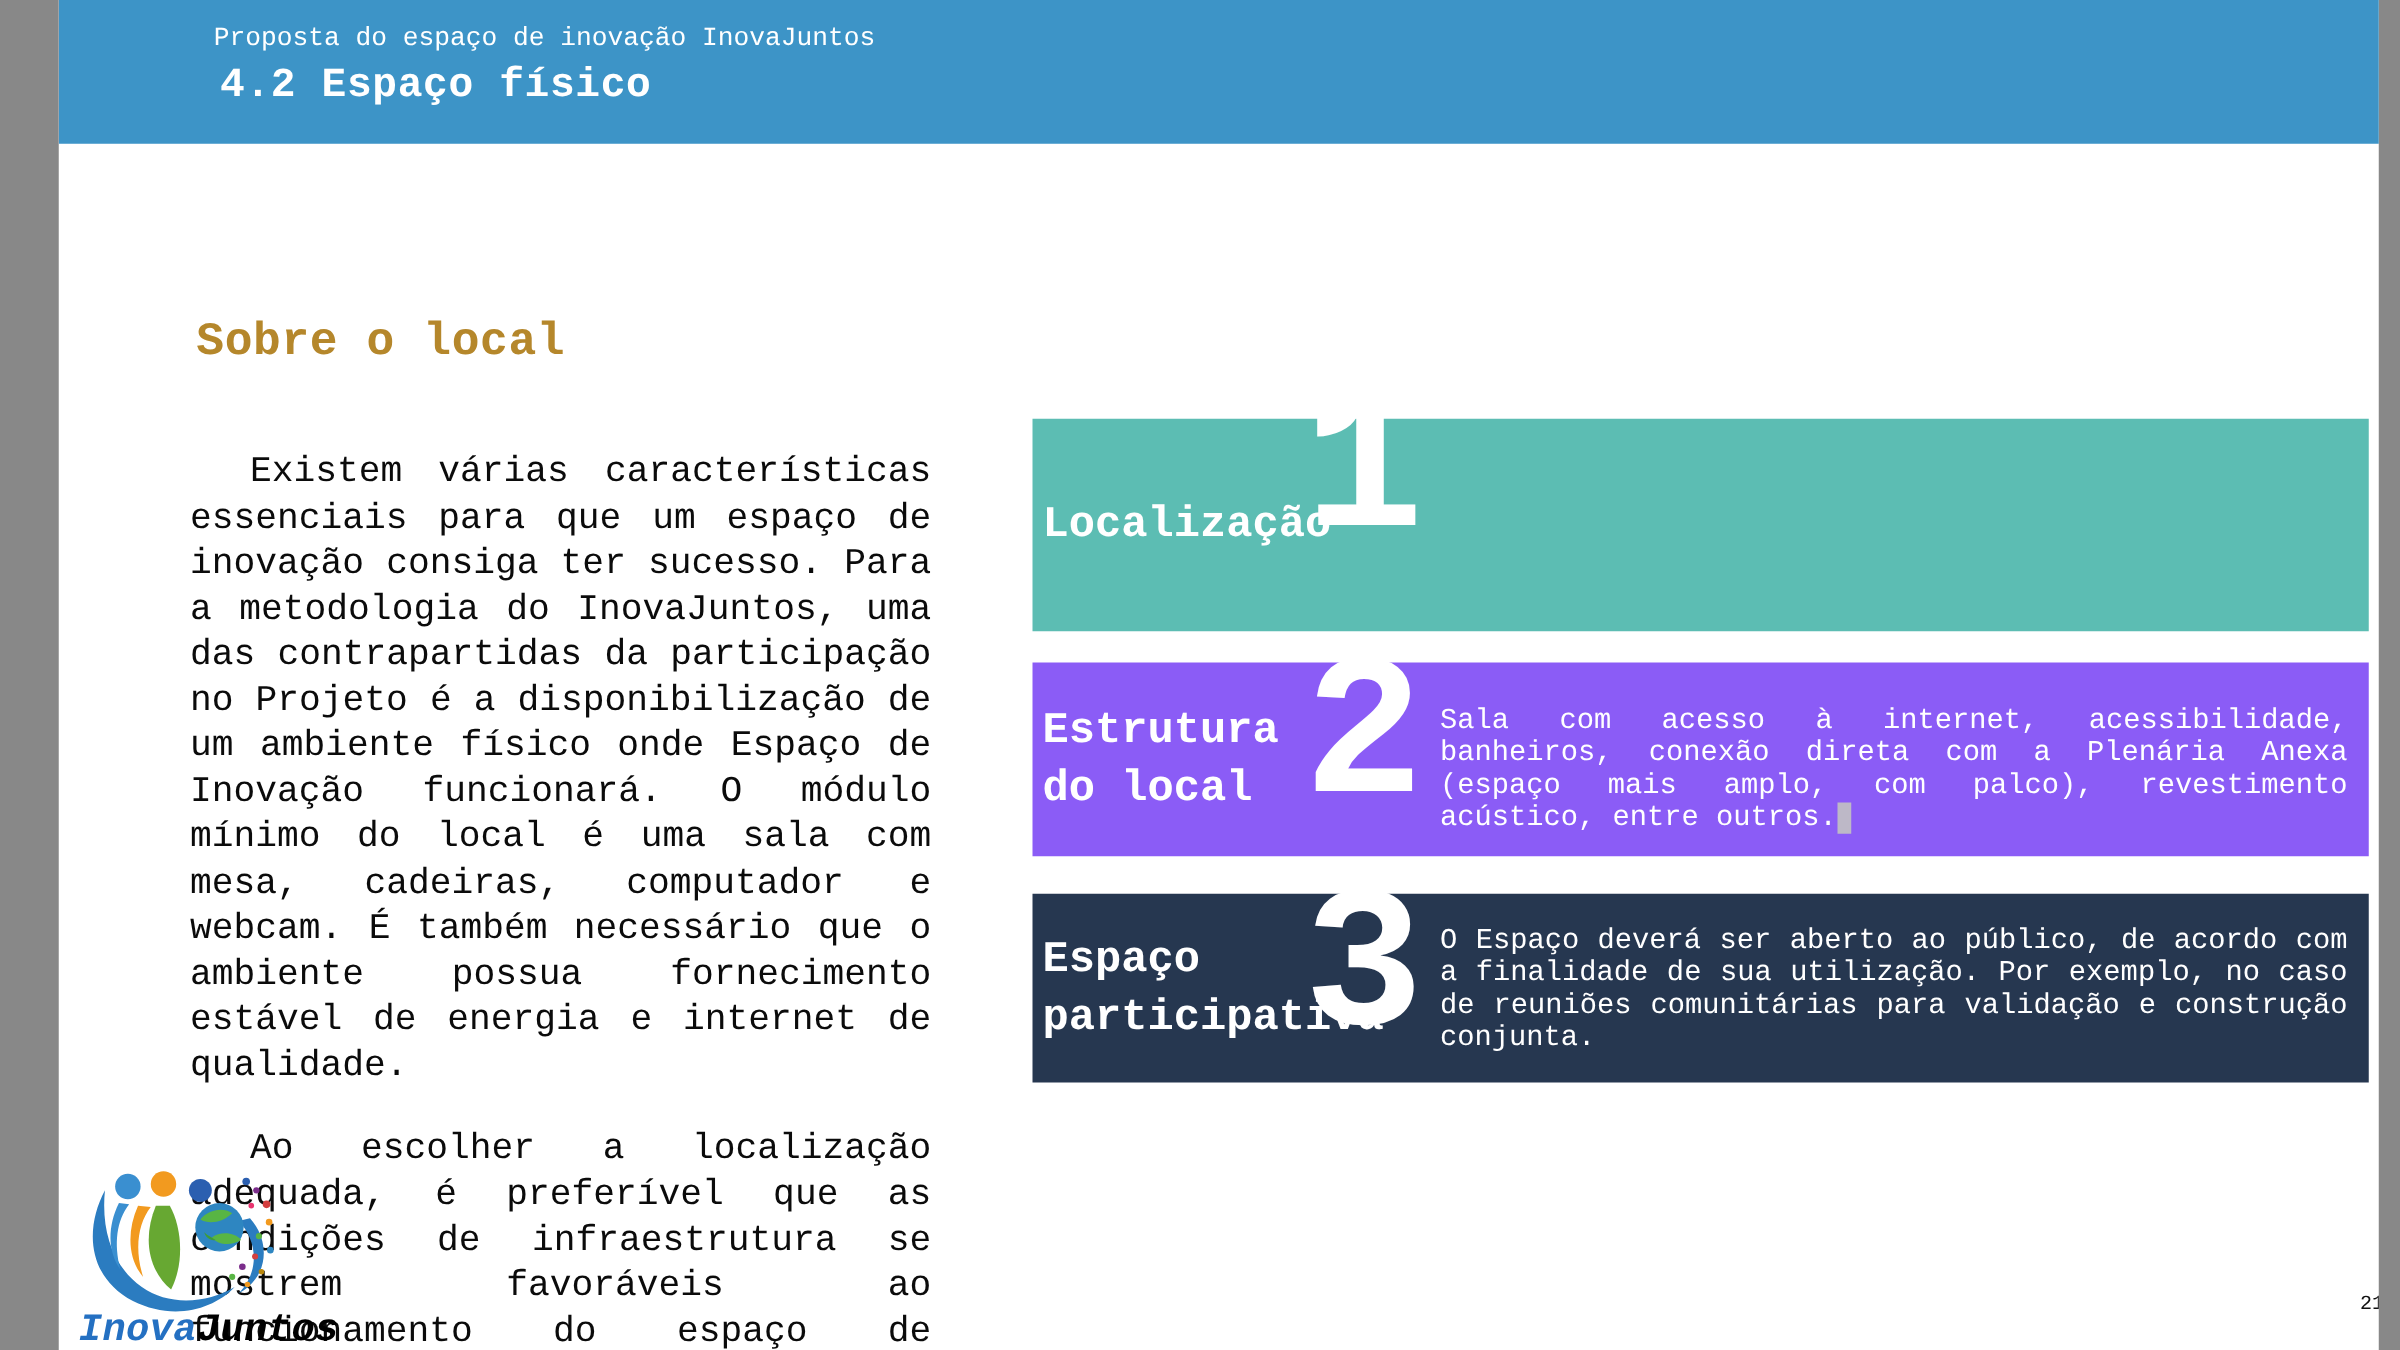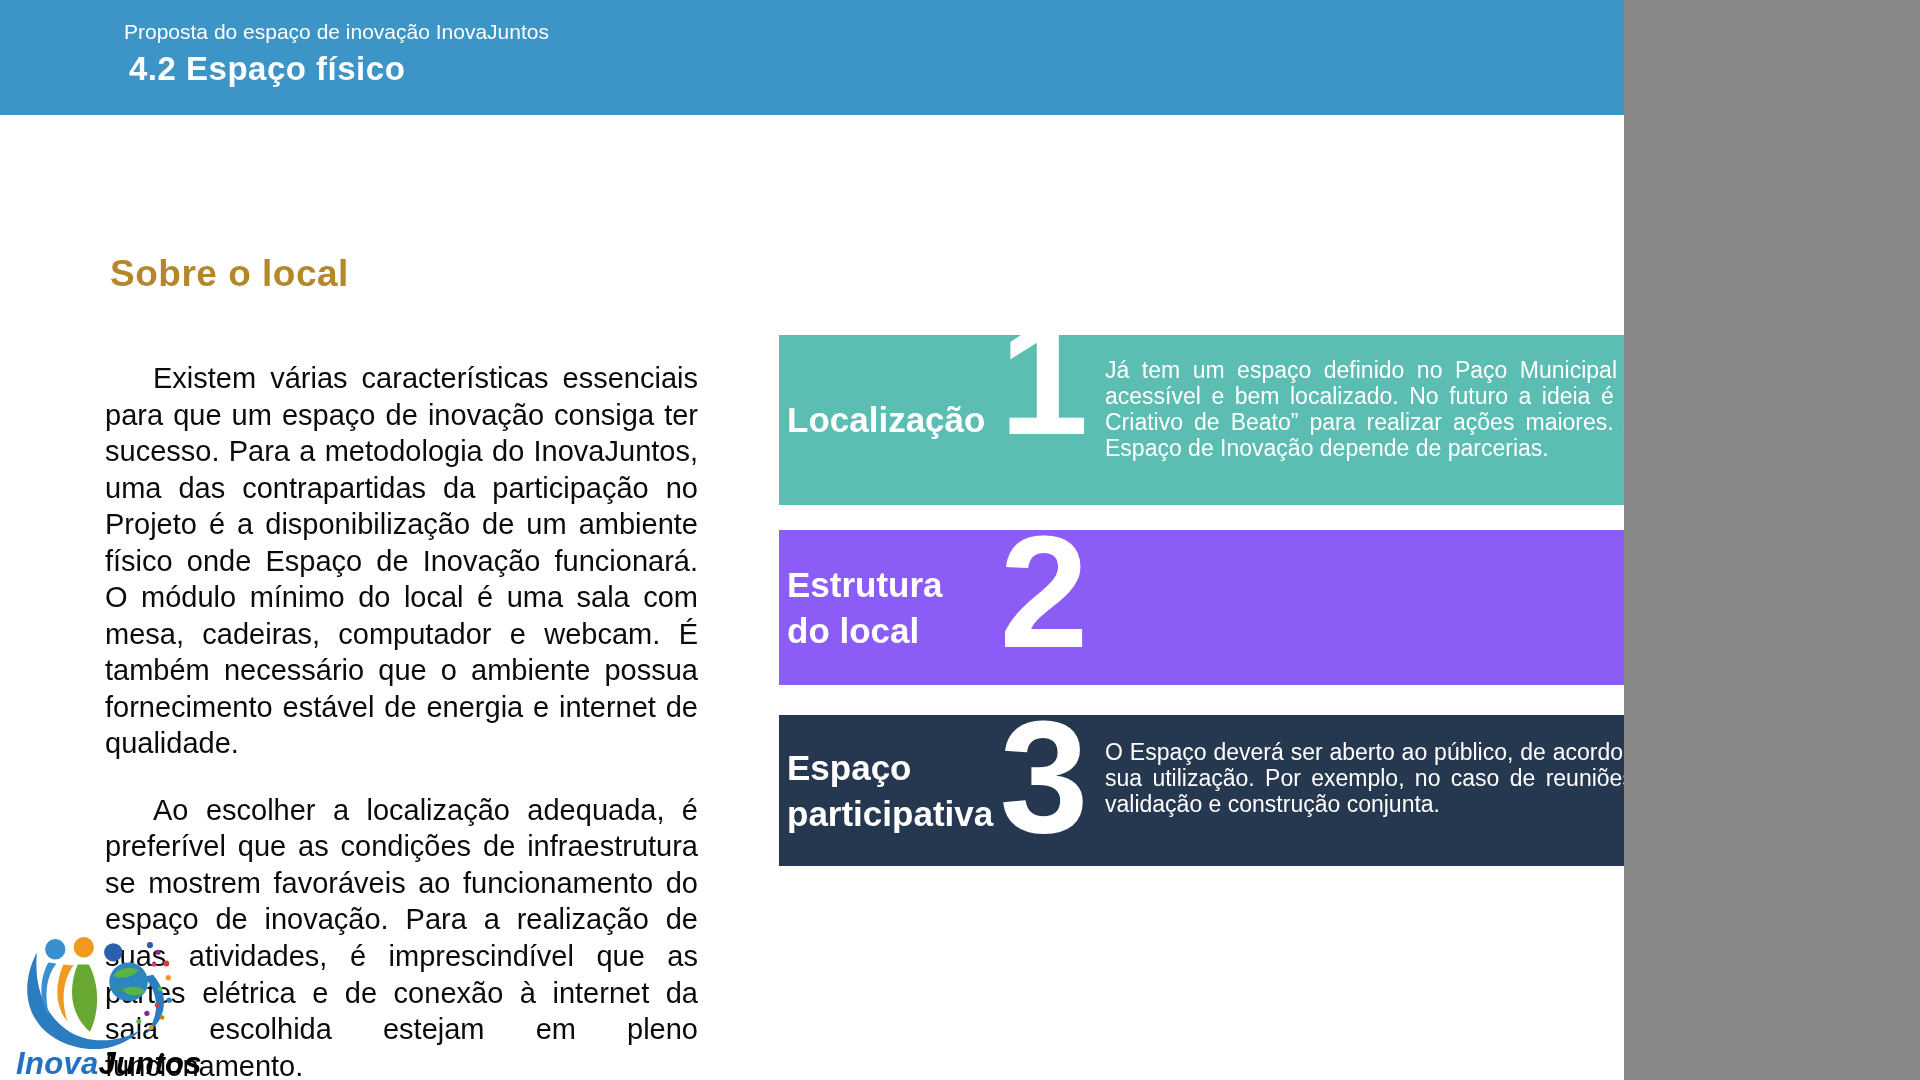--- a/index.html
+++ b/index.html
@@ -1,18 +1,18 @@
 <!DOCTYPE html>
 <html><head>
 <meta charset="utf-8">
 <style>
   html,body { margin:0; padding:0; background:#888; }
   .page {
-    position:relative; width:1624px; height:1080px; background:#ffffff;
-    font-family:Liberation Sans, sans-serif; overflow:hidden;
+    position:relative; width:1856px; height:1080px; background:#ffffff;
+    font-family:Liberation Mono, monospace; overflow:hidden;margin-left:47px;
   }
   
   .header { position:absolute; top:0; left:0; width:1920px; height:115px; background:#3d94c7; }
   .header-subtitle { position:absolute; left:124px; top:20px; font-size:21px; color:#ffffff; }
   .header-title { position:absolute; left:129px; top:50px; font-size:33px; font-weight:bold; color:#ffffff; letter-spacing:0.5px; }
 
   
   .section-heading { position:absolute; left:110px; top:253px; font-size:37px; font-weight:bold; color:#b5872b; letter-spacing:0.5px; }
   .body-text { position:absolute; left:105px; top:360px; width:593px; font-size:29px; line-height:1.26; text-align:justify; color:#0b0b0b; }
   .body-text p { text-indent:48px; margin:0 0 30px 0; }
@@ -53,27 +53,27 @@
   <div class="section-heading">Sobre o local</div>
 
   <div class="body-text">
     <p>Existem várias características essenciais para que um espaço de inovação consiga ter sucesso. Para a metodologia do InovaJuntos, uma das contrapartidas da participação no Projeto é a disponibilização de um ambiente físico onde Espaço de Inovação funcionará. O módulo mínimo do local é uma sala com mesa, cadeiras, computador e webcam. É também necessário que o ambiente possua fornecimento estável de energia e internet de qualidade.</p>
     <p>Ao escolher a localização adequada, é preferível que as condições de infraestrutura se mostrem favoráveis ao funcionamento do espaço de inovação. Para a realização de suas atividades, é imprescindível que as partes elétrica e de conexão à internet da sala escolhida estejam em pleno funcionamento.</p>
   </div>
 
   <div class="info-box" id="box1" style="background: rgb(92, 189, 179);">
     <div class="box-label">Localização</div>
     <div class="box-number">1</div>
-    <div class="box-text">Já tem um espaço definido no Paço Municipal de Andradas, local acessível e bem localizado. No futuro a ideia é se inspirar no “Hub Criativo de Beato” para realizar ações maiores. A escalabilidade do Espaço de Inovação depende de parcerias.</div>
   </div>
 
   <div class="info-box" id="box2" style="background: #8b5cf6;">
     <div class="box-label">Estrutura
 do local</div>
     <div class="box-number">2</div>
+    <div class="box-text"><span>Sala com acesso à internet, acessibilidade, banheiros, conexão direta com a Plenária Anexa (espaço mais amplo, com palco), revestimento acústico, entre outros.</span><span class="cursor-artifact"></span></div>
   </div>
 
   <div class="info-box" id="box3" style="background: rgb(38, 55, 80);">
     <div class="box-label">Espaço
 participativa</div>
     <div class="box-number">3</div>
     <div class="box-text">O Espaço deverá ser aberto ao público, de acordo com a finalidade de sua utilização. Por exemplo, no caso de reuniões comunitárias para validação e construção conjunta.</div>
   </div>
 
   <div class="logo">

